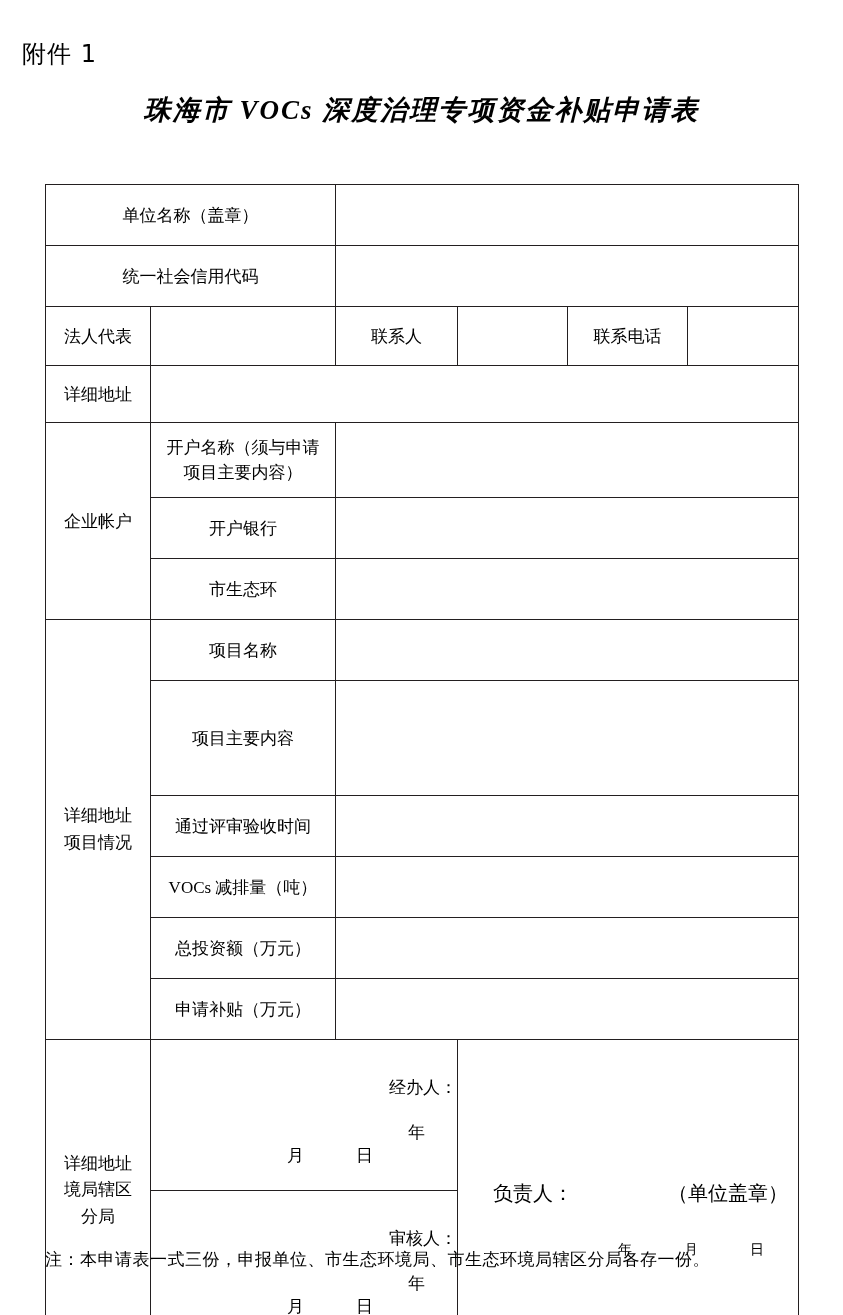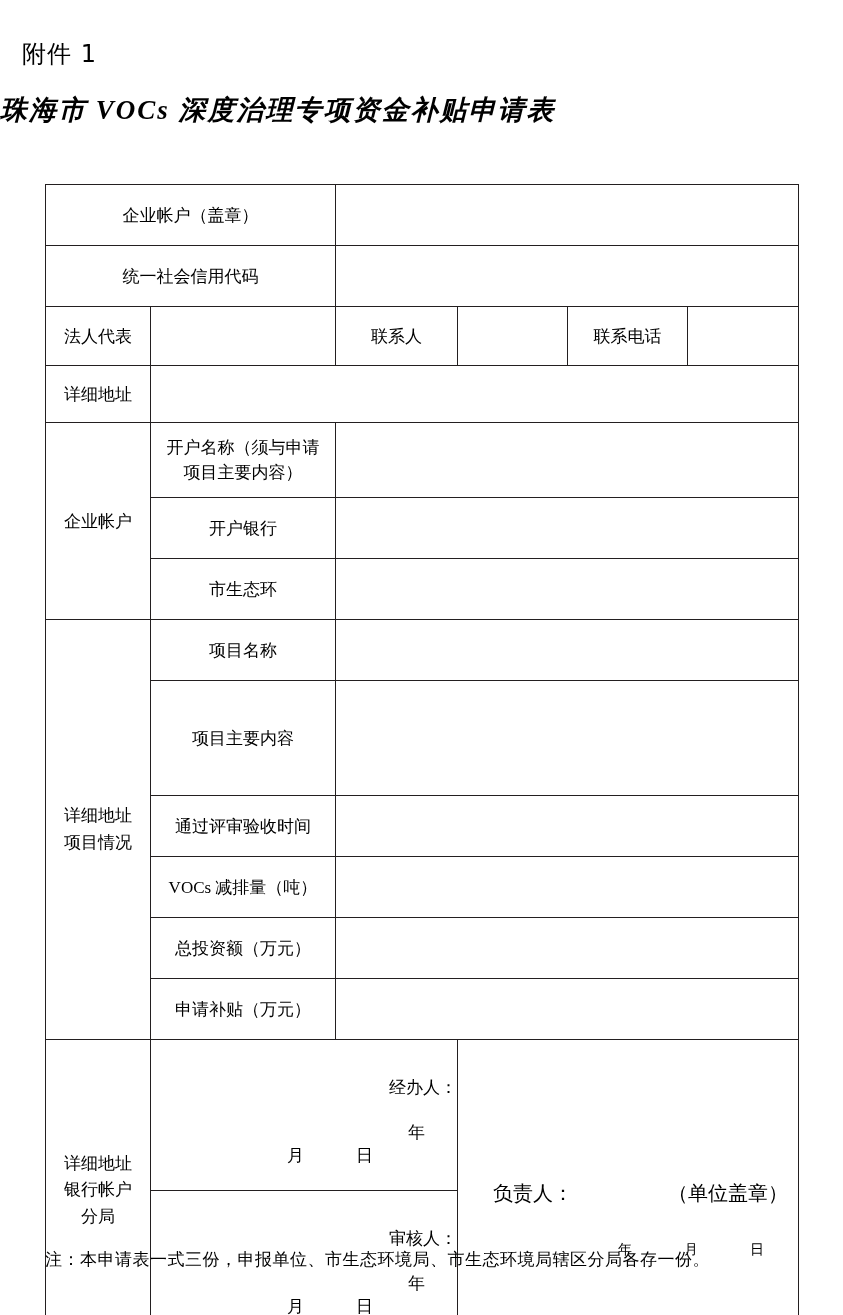--- a/index.html
+++ b/index.html
@@ -28,20 +28,21 @@
     font-family: "DejaVu Sans", "Liberation Sans", sans-serif;
     font-size: 24px;
     letter-spacing: 1px;
     color: #000;
   }
   .doc-title {
     position: absolute;
     left: 0;
     right: 0;
     top: 92px;
+    text-align: center;
     font-family: "Liberation Serif", "DejaVu Serif", serif;
     font-weight: bold;
     font-style: italic;
     font-size: 27px;
     letter-spacing: 2px;
   }
   table.form {
     position: absolute;
     left: 45px;
     top: 184px;
@@ -136,21 +137,21 @@
     <colgroup>
       <col style="width:105px">
       <col style="width:185px">
       <col style="width:122px">
       <col style="width:110px">
       <col style="width:120px">
       <col style="width:111px">
     </colgroup>
     <tbody>
       <tr>
-        <td class="lbl" colspan="2" style="height:52px">企业帐户（盖章）</td>
+        <td class="lbl" colspan="2" style="height:52px">单位名称（盖章）</td>
         <td class="blank" colspan="4"></td>
       </tr>
       <tr>
         <td class="lbl" colspan="2" style="height:52px">统一社会信用代码</td>
         <td class="blank" colspan="4"></td>
       </tr>
       <tr>
         <td class="lbl" style="height:50px">法人代表</td>
         <td class="blank"></td>
         <td class="lbl">联系人</td>
@@ -205,21 +206,21 @@
         <td class="blank" colspan="4"></td>
       </tr>
       <tr>
         <td class="lbl" style="height:52px">申请补贴（万元）</td>
         <td class="blank" colspan="4"></td>
       </tr>
 
       <tr>
         <td class="lbl vert-lbl" rowspan="2" style="width:105px">
           <div>详细地址</div>
-          <div>银行帐户</div>
+          <div>境局辖区</div>
           <div>分局</div>
         </td>
         <td class="sig-cell" colspan="2" style="height:150px">
           <div class="sig-inner">
             <div class="sig-name">经办人：</div>
             <div class="sig-date">
               <span class="d-year">年</span><span class="d-month">月</span><span class="d-day">日</span>
             </div>
           </div>
         </td>

